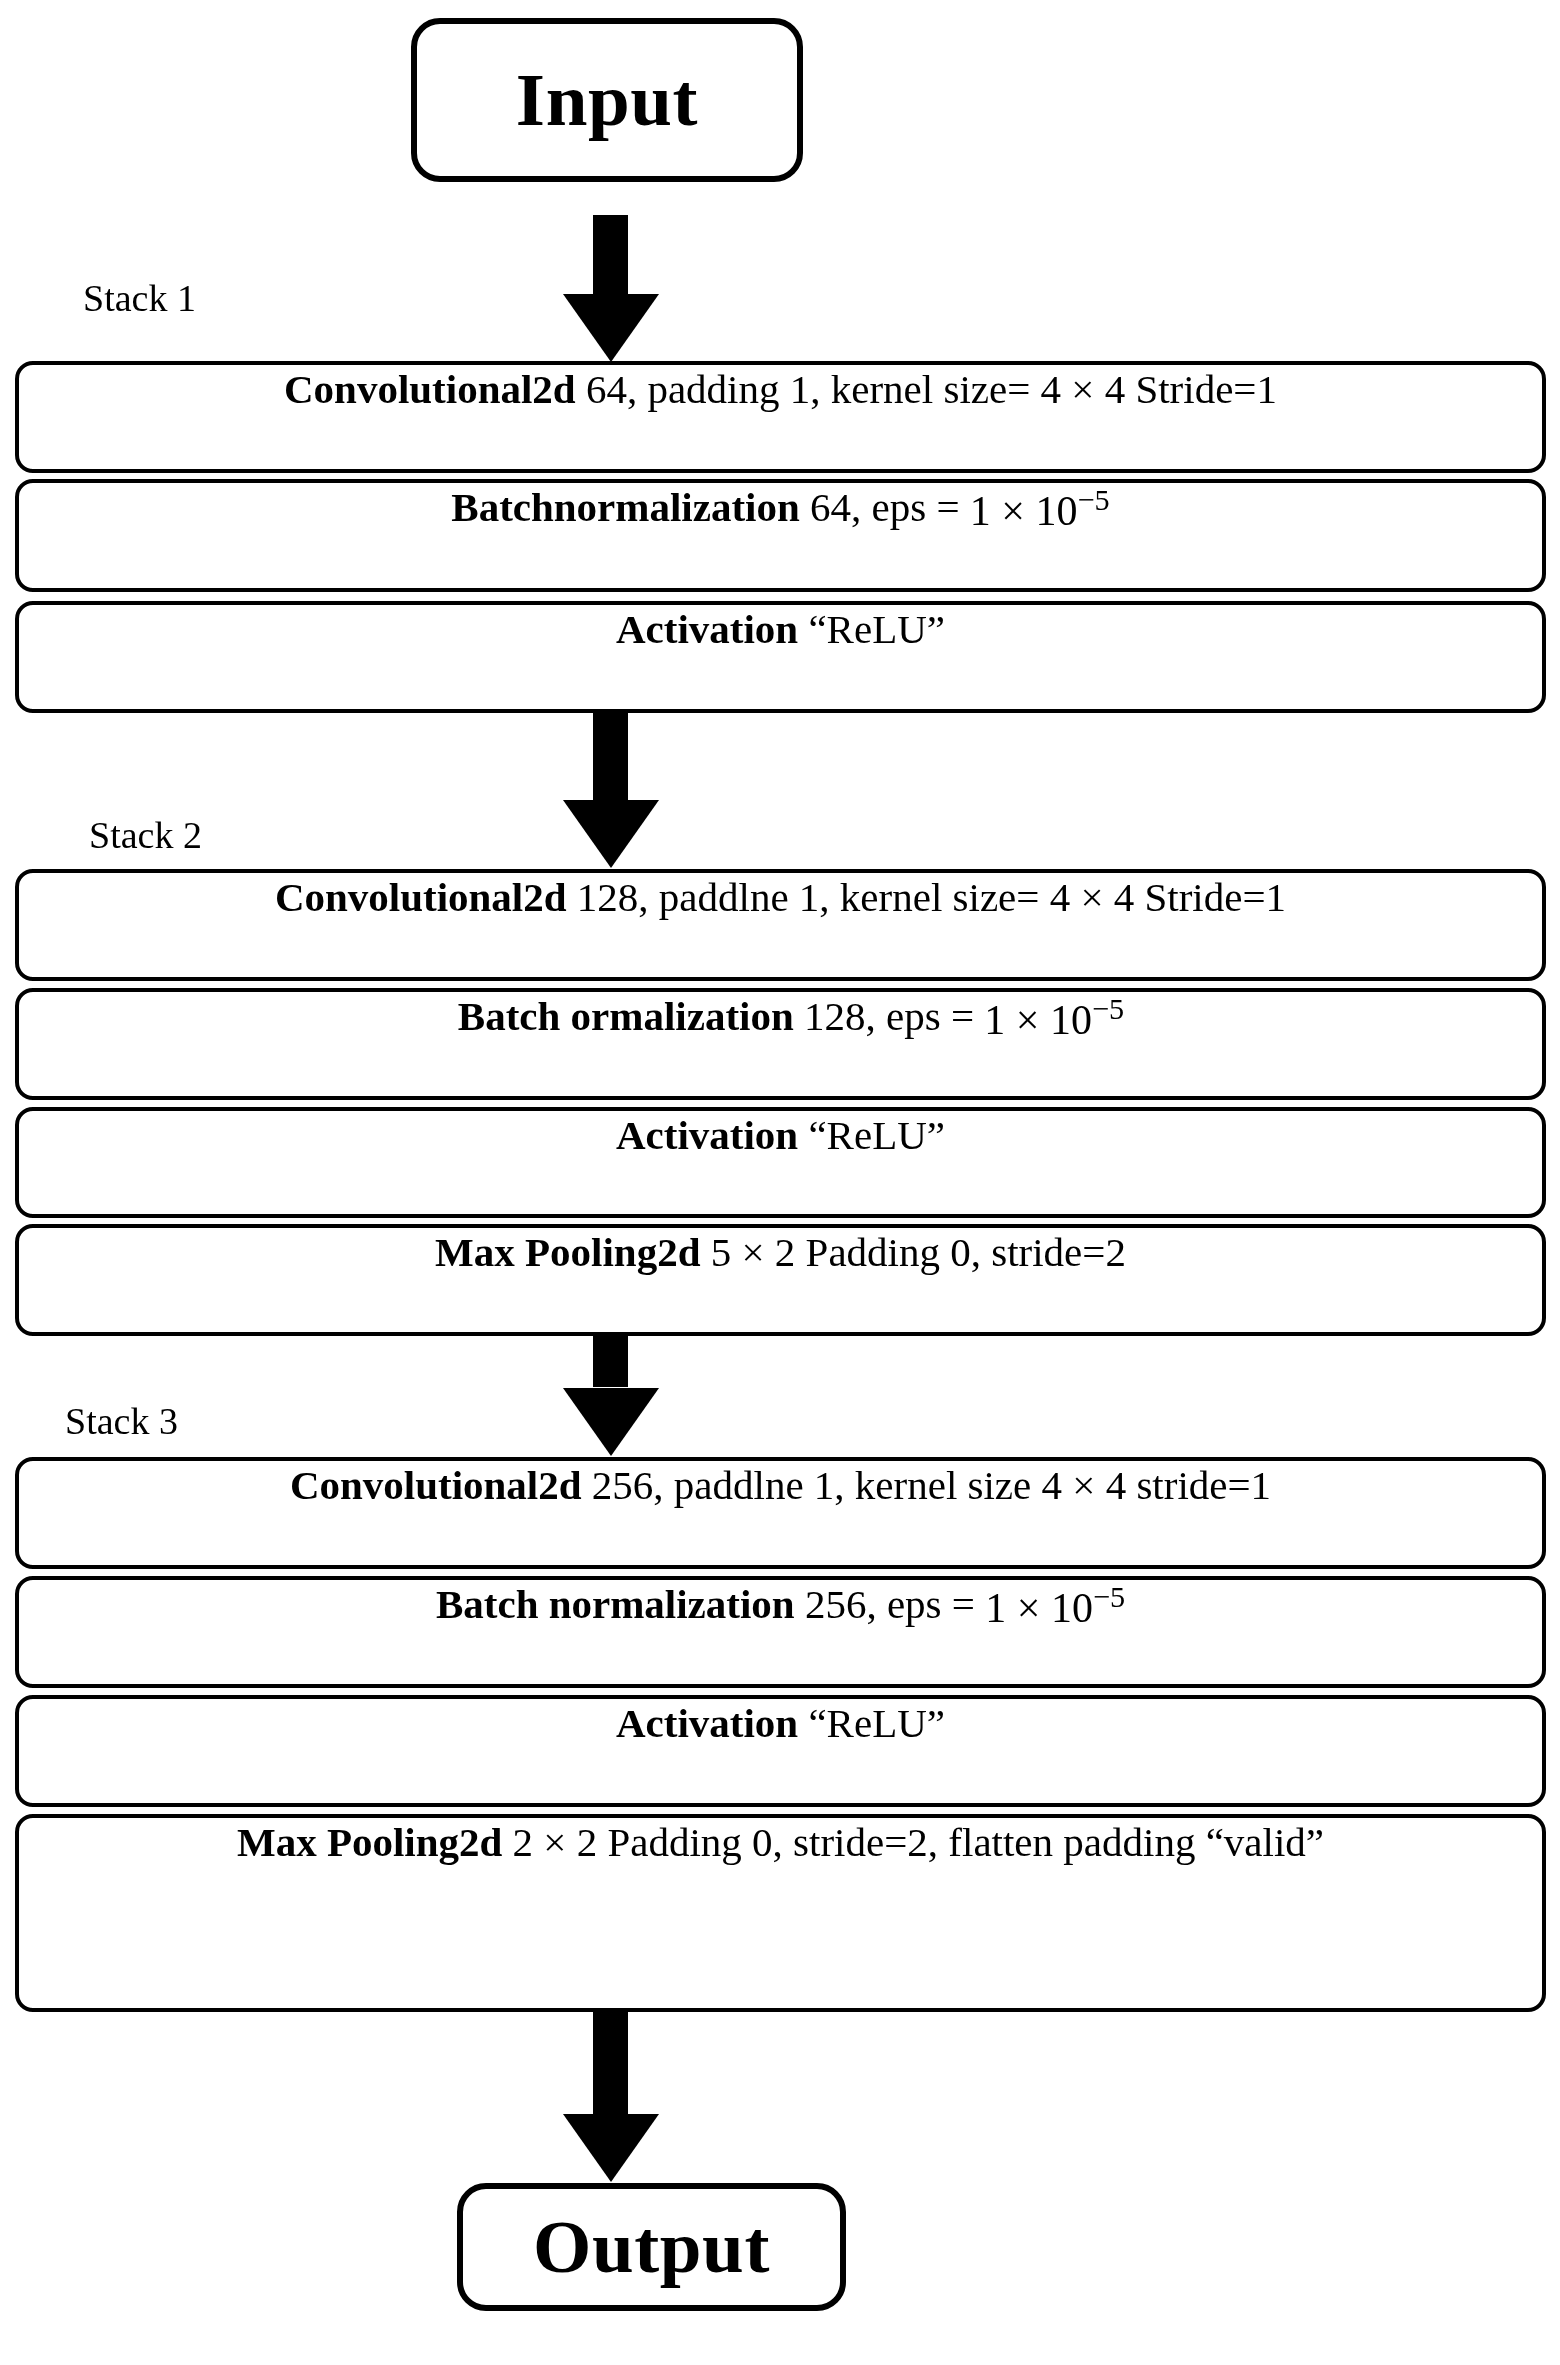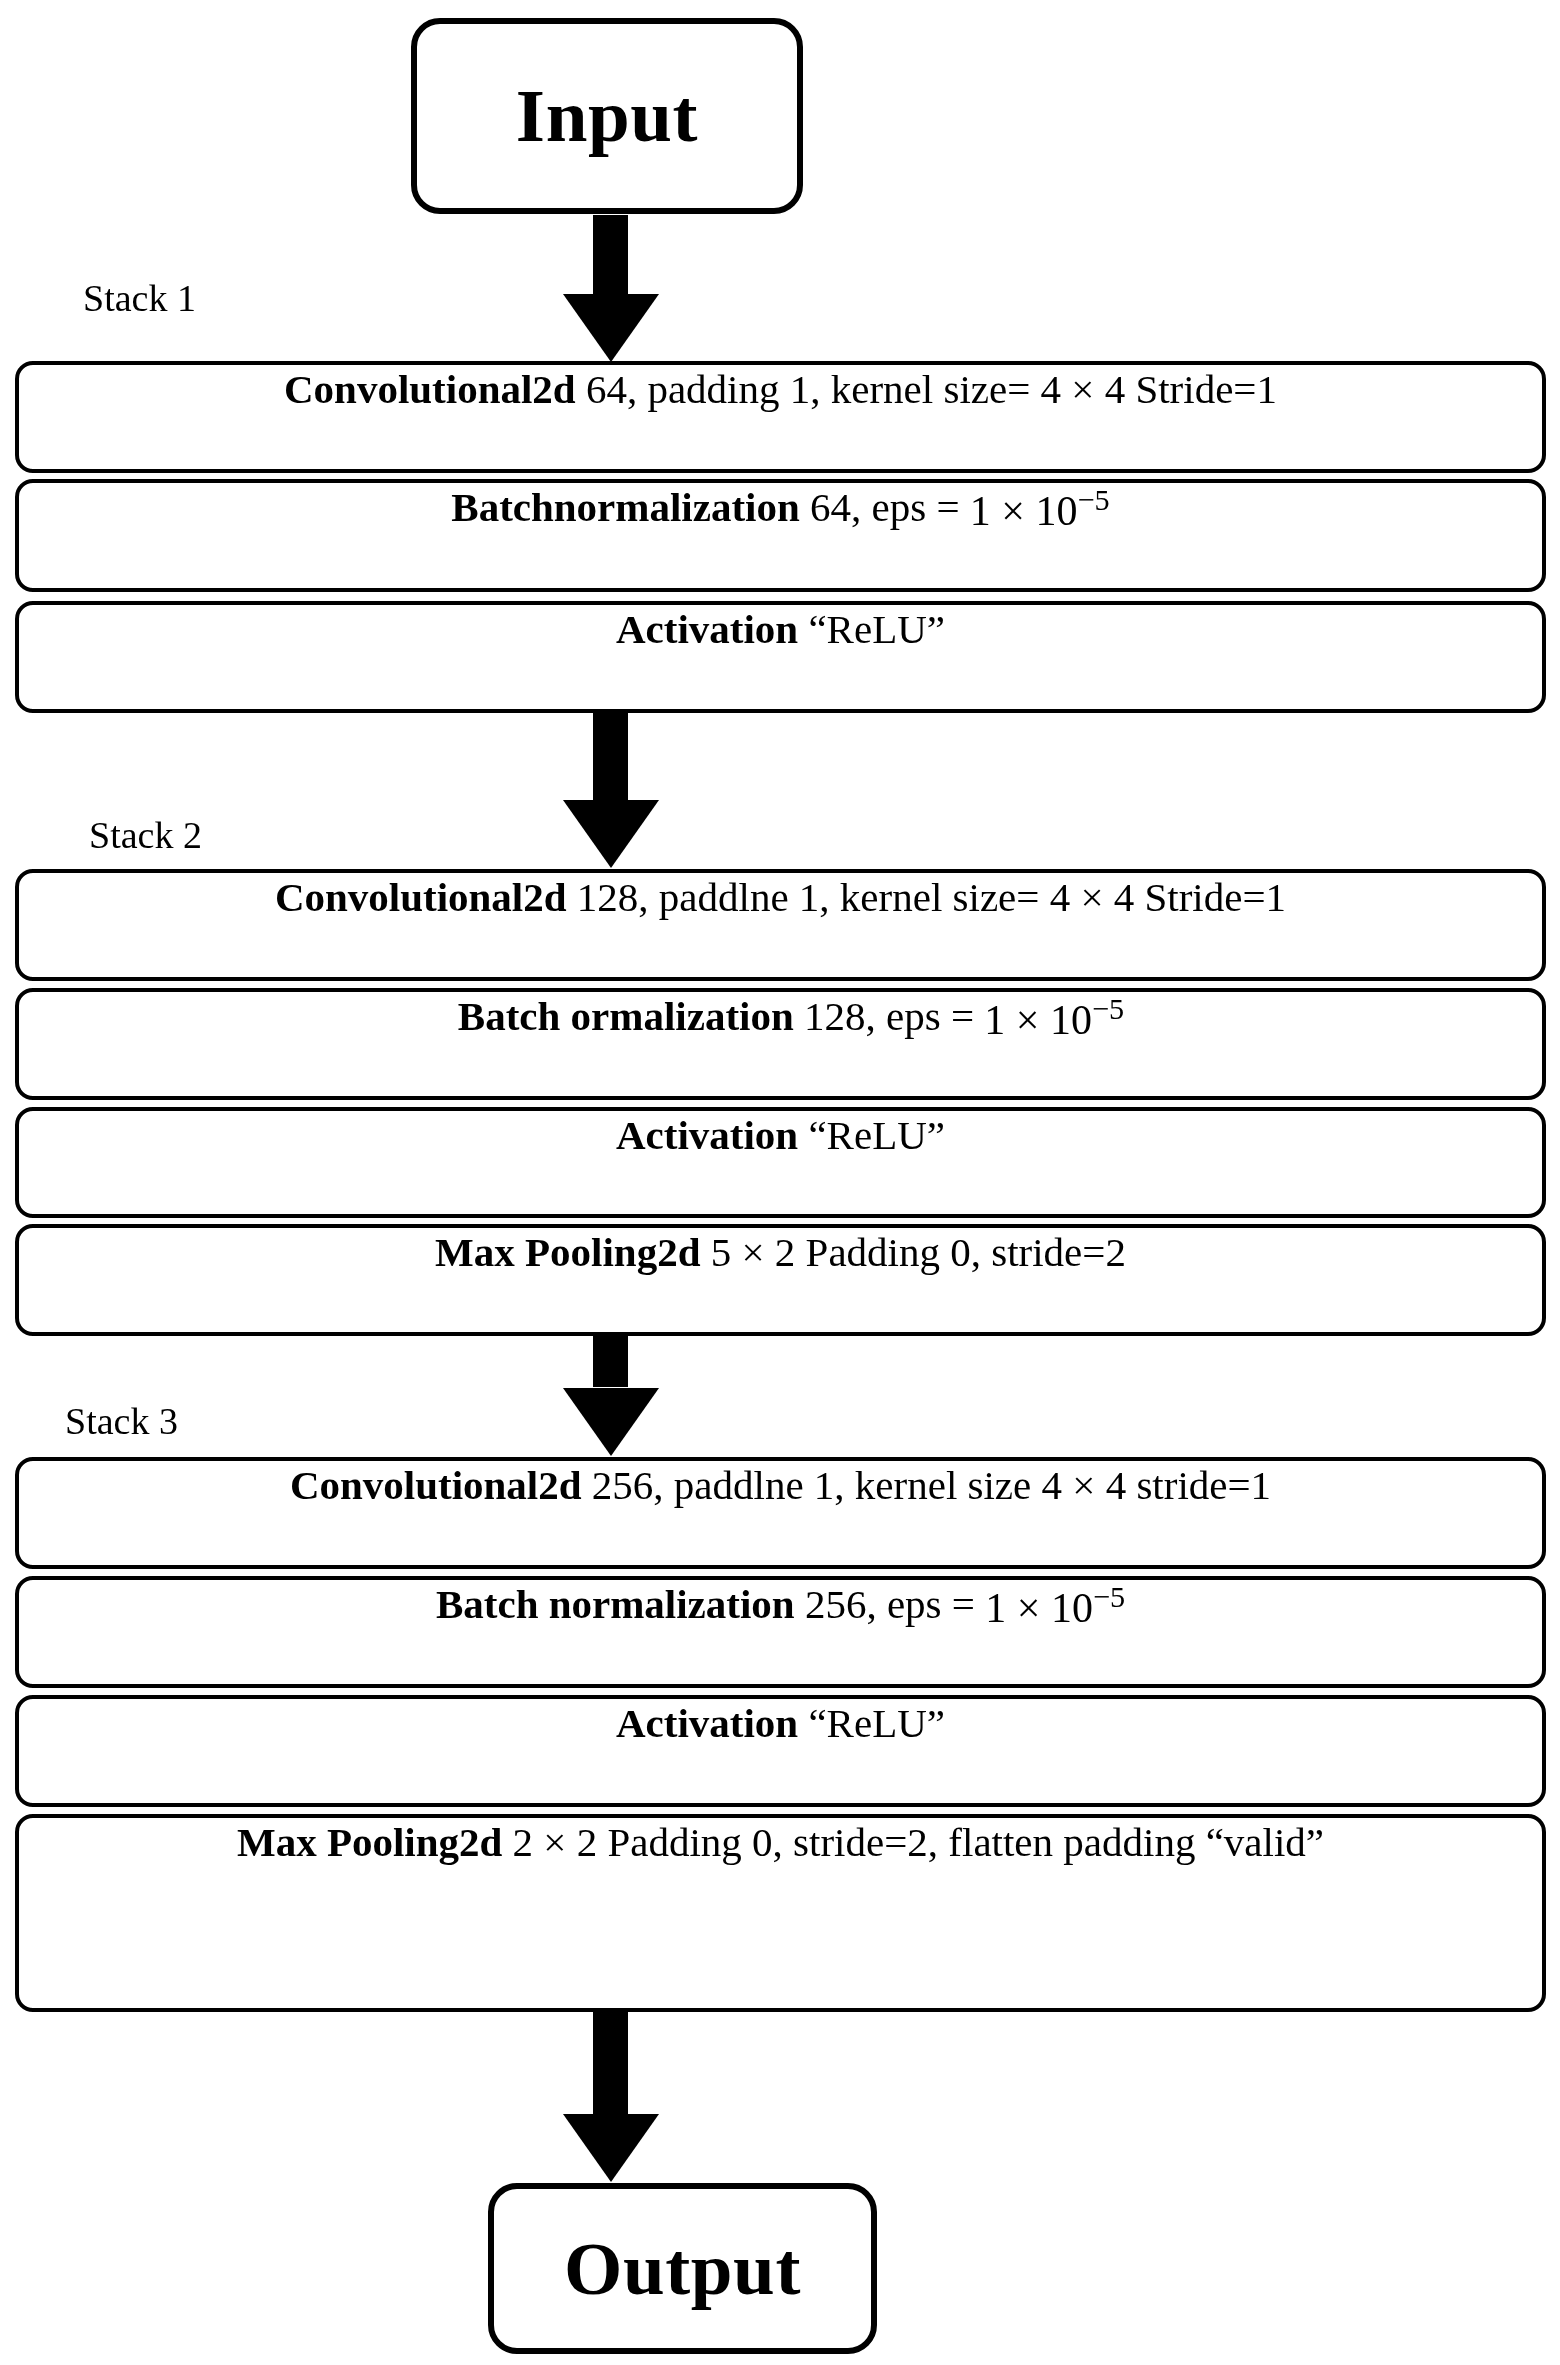--- a/index.html
+++ b/index.html
@@ -20,22 +20,22 @@
   .terminal {
     position: absolute;
     box-sizing: border-box;
     border: 6px solid #000;
     border-radius: 29px;
     background: #fff;
     display: flex; align-items: center; justify-content: center;
     font-size: 75px; font-weight: bold;
     letter-spacing: 0.6px;
   }
-  .terminal.input  { left: 411px; top: 18px;   width: 392px; height: 196px; }
-  .terminal.output { left: 457px; top: 2183px; width: 389px; height: 171px; margin-left: 31px; }
+  .terminal.input  { left: 411px; top: 18px;   width: 392px; height: 164px; }
+  .terminal.output { left: 457px; top: 2183px; width: 389px; height: 128px; }
 
   
   .layer {
     position: absolute;
     box-sizing: border-box;
     left: 15px; width: 1531px; height: 112px;
     border: 4.8px solid #000;
     border-radius: 18px;
     background: #fff;
     display: flex; align-items: flex-start; justify-content: center;

